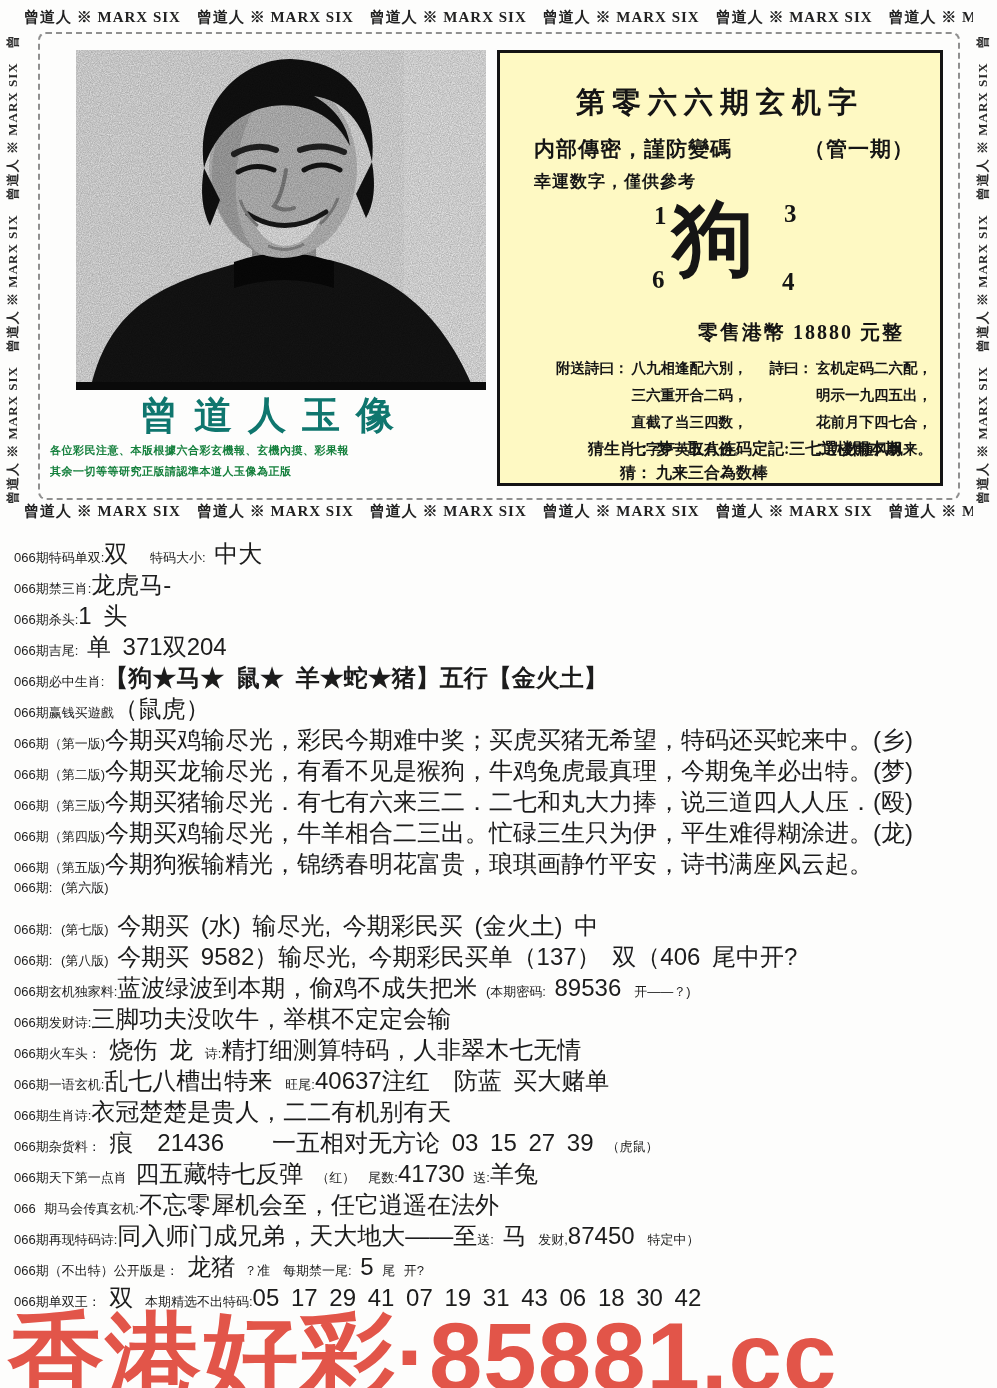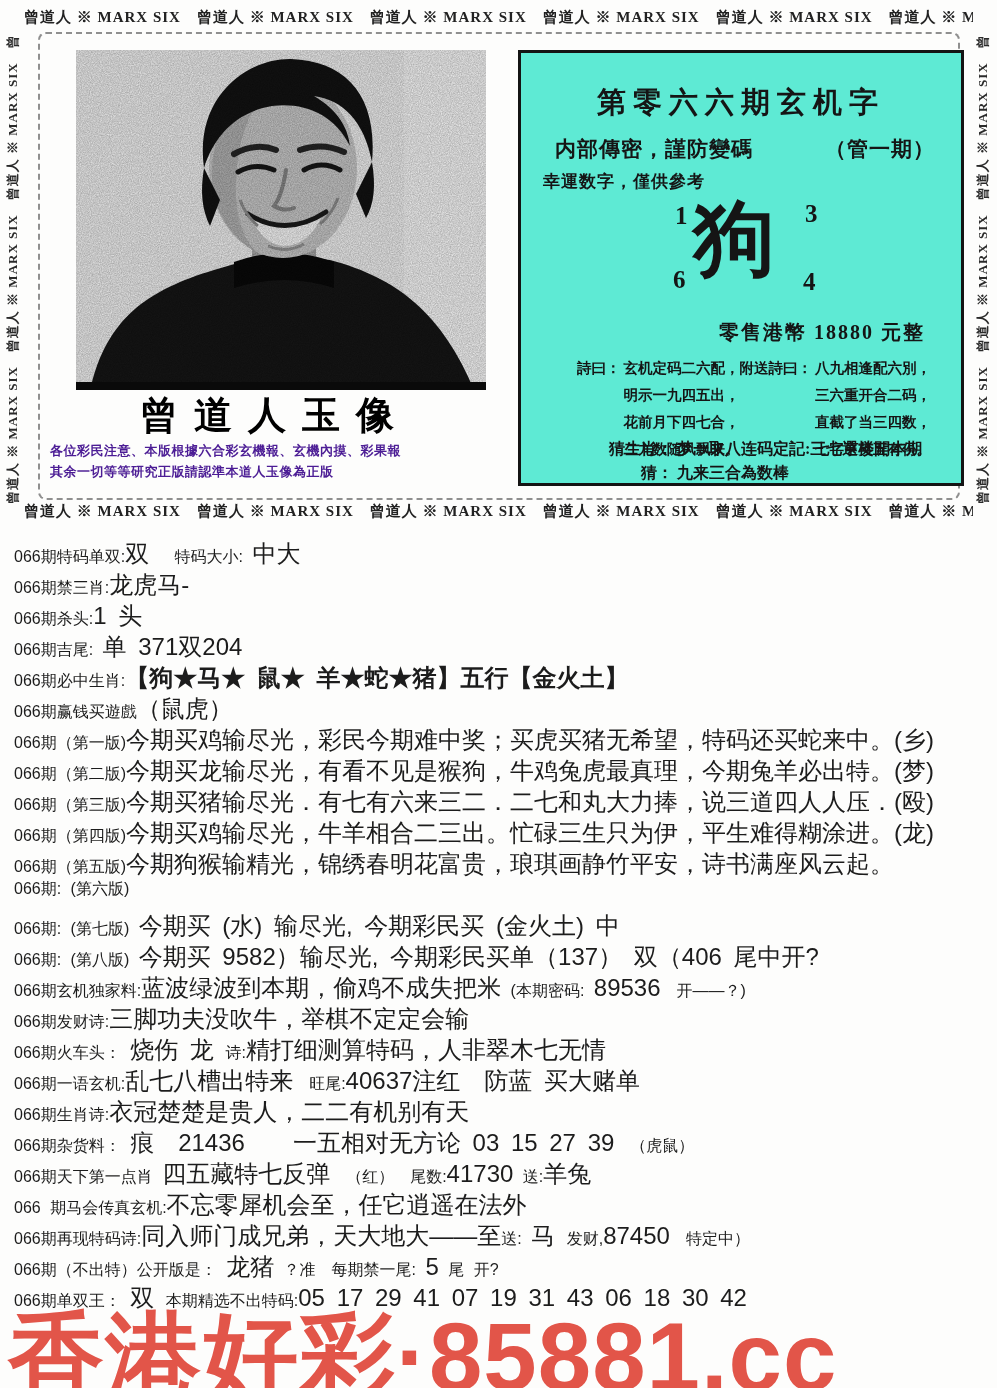--- a/index.html
+++ b/index.html
@@ -18,51 +18,51 @@
   .v-border.right{left:972px;}
   .v-border .vtext{position:absolute;left:2px;top:468px;width:468px;white-space:nowrap;overflow:hidden;
     transform:rotate(-90deg);transform-origin:top left;
     font-family:"Liberation Serif",serif;font-weight:bold;font-size:13px;letter-spacing:1px;color:#2a2a2a;}
   .deco-frame{position:absolute;left:38px;top:32px;width:918px;height:464px;
     border:2px dashed #8f8f8f;border-radius:8px;}
   
   .photo{position:absolute;left:76px;top:50px;width:410px;height:340px;}
   .photo svg{width:100%;height:100%;display:block;filter:grayscale(1) contrast(1.05);}
   .photo-caption{position:absolute;left:60px;top:390px;width:430px;text-align:center;
-    font-family:"Liberation Serif",serif;font-weight:bold;font-size:38px;letter-spacing:16px;color:#000000;}
+    font-family:"Liberation Serif",serif;font-weight:bold;font-size:38px;letter-spacing:16px;color:#0f766e;}
   .photo-note{position:absolute;left:50px;top:440px;width:445px;
-    font-family:"Liberation Serif",serif;font-weight:bold;font-size:13px;line-height:21px;
-    letter-spacing:0.5px;color:#4c1d95;}
+    font-family:"Liberation Serif",serif;font-weight:bold;font-size:11px;line-height:21px;
+    letter-spacing:0.5px;color:#15803d;}
   
-  .mbox{position:absolute;left:518px;top:50px;width:440px;height:430px;
-    border:3px solid #141414;background:#5eead4;font-family:"Liberation Serif",serif;color:#151515;}
+  .mbox{position:absolute;left:497px;top:50px;width:440px;height:430px;
+    border:3px solid #141414;background:#fef9c3;font-family:"Liberation Serif",serif;color:#151515;}
   .mbox-title{margin-top:30px;text-align:center;font-weight:bold;font-size:29px;letter-spacing:7px;}
   .mbox-sub1{display:flex;justify-content:space-between;padding:12px 26px 0 34px;
     font-weight:bold;font-size:21px;letter-spacing:1px;}
-  .mbox-sub2{padding:7px 0 0 22px;font-weight:bold;font-size:17px;letter-spacing:1px;}
+  .mbox-sub2{padding:7px 0 0 34px;font-weight:bold;font-size:17px;letter-spacing:1px;}
   .mbox-lucky{padding:4px 0 0 118px;font-weight:bold;font-size:21px;letter-spacing:1px;}
   .zchar{position:absolute;left:172px;top:146px;font-size:82px;line-height:82px;font-weight:bold;}
   .znum{position:absolute;font-weight:bold;font-size:25px;line-height:25px;}
   .znum.tl{left:154px;top:150px;} .znum.tr{left:284px;top:148px;}
   .znum.bl{left:152px;top:214px;} .znum.br{left:282px;top:216px;}
   .price{position:absolute;top:266px;left:0;right:36px;text-align:right;
     font-weight:bold;font-size:20px;letter-spacing:2px;}
   .poems{position:absolute;top:302px;left:56px;right:8px;display:flex;}
   .poem{display:flex;font-weight:bold;font-size:14.5px;line-height:27px;}
   .poem .plabel{white-space:nowrap;margin-right:3px;}
   .poem .plines div{white-space:nowrap;}
   .poem.leftp{width:242px;}
   .guess-row1{position:absolute;top:386px;left:88px;right:18px;display:flex;
     justify-content:flex-start;font-weight:bold;font-size:16px;}
   .guess-row2{position:absolute;top:410px;left:120px;font-weight:bold;font-size:16px;}
   
   .body-lines{position:absolute;left:0;top:538px;width:997px;}
   .bline{display:flex;align-items:baseline;height:31px;white-space:pre;
     padding-left:14px;word-spacing:5px;overflow:hidden;}
-  .seg-a{font-size:16px;}
+  .seg-a{font-size:13px;}
   .seg-b{font-size:24px;}
   .seg-c{font-size:24px;font-weight:bold;}
   
   .watermark{position:absolute;left:8px;top:1294px;font-size:96px;font-weight:bold;
     letter-spacing:1px;white-space:nowrap;mix-blend-mode:multiply;opacity:0.92;
     font-family:"Liberation Sans",sans-serif;}
 </style>
 </head>
 <body>
 
@@ -122,36 +122,36 @@
       <span>（管一期）</span>
     </div>
     <div class="mbox-sub2">幸運数字，僅供參考</div>
     <div class="zchar">狗</div>
     <div class="znum tl">1</div>
     <div class="znum tr">3</div>
     <div class="znum bl">6</div>
     <div class="znum br">4</div>
     <div class="price">零售港幣 18880 元整</div>
     <div class="poems">
+      <div class="poem leftp">
+        <span class="plabel">附送詩曰：</span>
+        <div class="plines">
+          <div>八九相逢配六別，</div>
+          <div>三六重开合二码，</div>
+          <div>直截了当三四数，</div>
+          <div>七字亨英五有份。</div>
+        </div>
+      </div>
       <div class="poem">
         <span class="plabel">詩曰：</span>
         <div class="plines">
           <div>玄机定码二六配，</div>
           <div>明示一九四五出，</div>
           <div>花前月下四七合，</div>
           <div>二九数随风飘来。</div>
-        </div>
-      </div>
-      <div class="poem leftp">
-        <span class="plabel">附送詩曰：</span>
-        <div class="plines">
-          <div>八九相逢配六別，</div>
-          <div>三六重开合二码，</div>
-          <div>直截了当三四数，</div>
-          <div>七字亨英五有份。</div>
         </div>
       </div>
     </div>
     <div class="guess-row1">
       <span>猜生肖： 梦一取八连码定</span>
       <span>記:三七選楼開本期</span>
     </div>
     <div class="guess-row2">猜： 九来三合為数棒</div>
   </div>
 </div>

